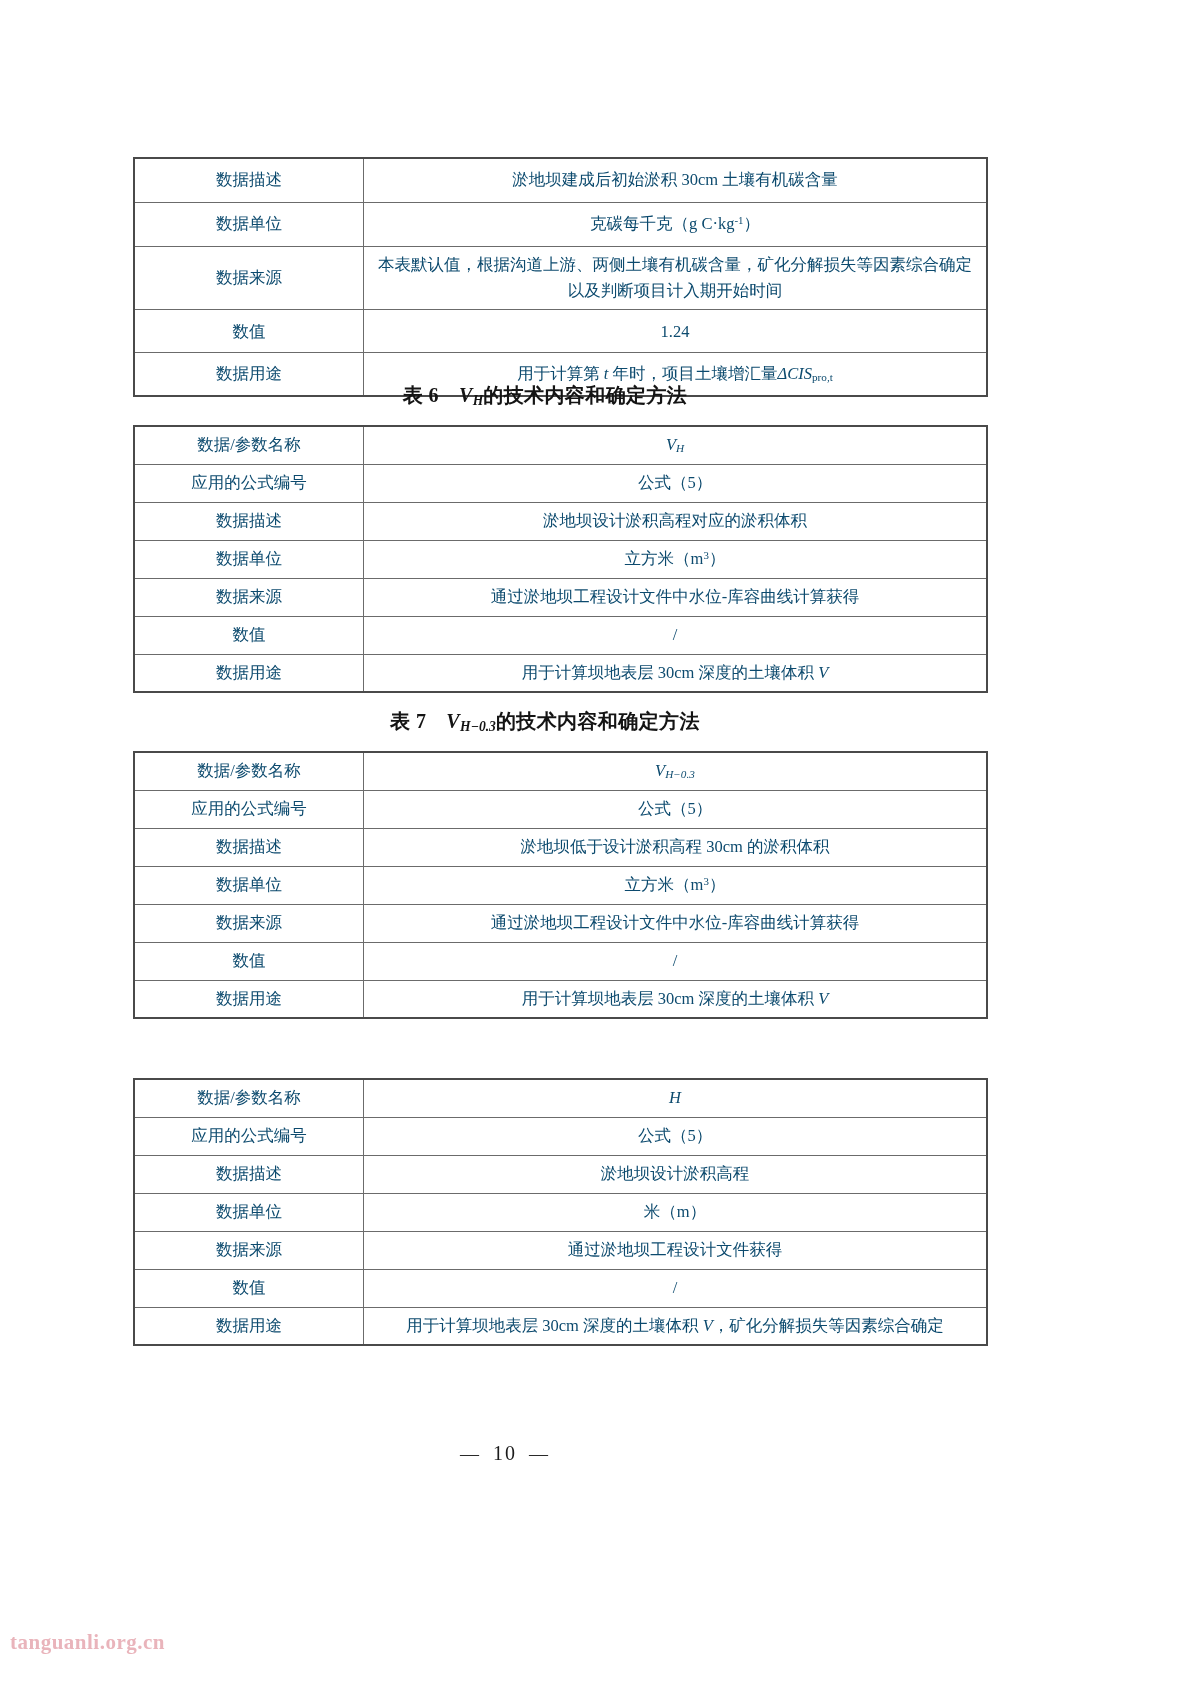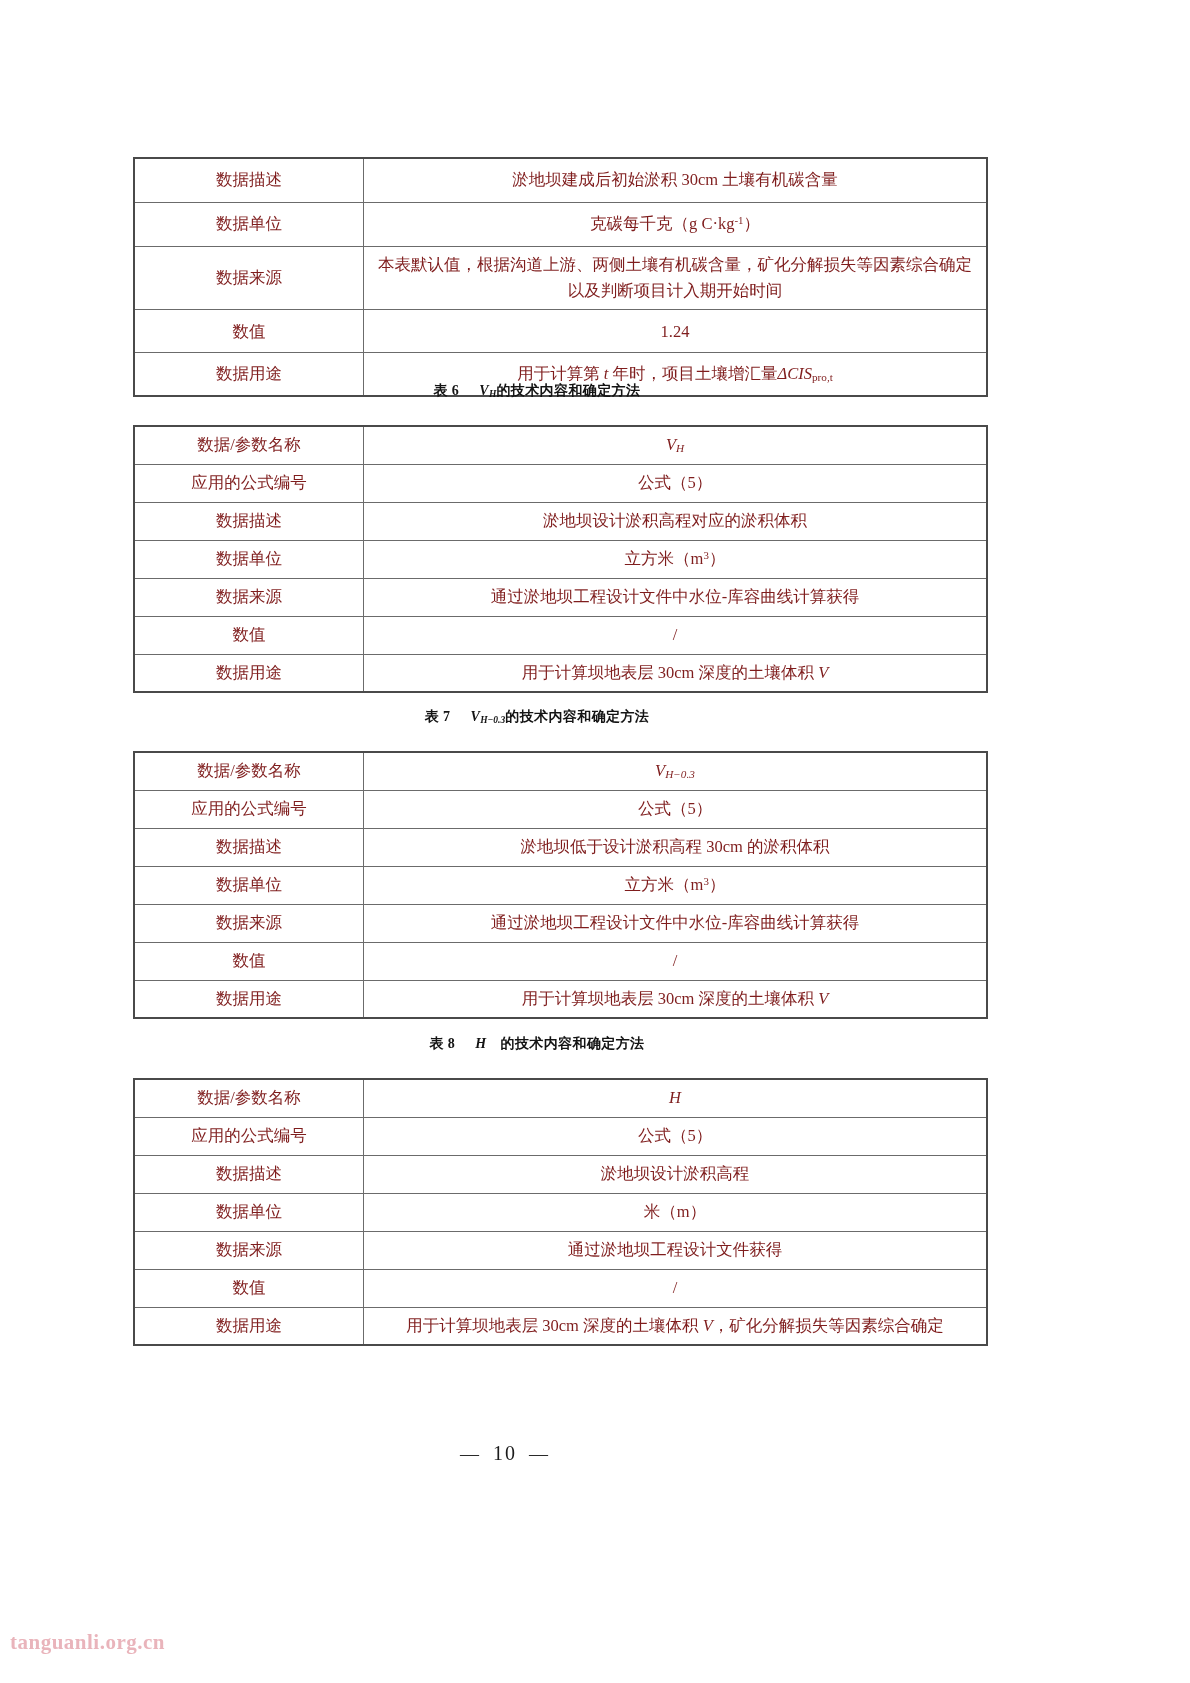--- a/index.html
+++ b/index.html
@@ -29,21 +29,21 @@
     border-collapse: collapse;
     table-layout: fixed;
     border: 2px solid #4a4a4a;
     background: #fff;
   }
   .tbl td {
     border: 1px solid #6b6b6b;
     padding: 0 10px;
     font-size: 16.5px;
     line-height: 1.55;
-    color: #7f1d1d;
+    color: #0c4a6e;
     vertical-align: middle;
   }
   .tbl td.label {
     width: 208px;
     text-align: center;
     white-space: nowrap;
   }
   .tbl td.value {
     text-align: center;
     margin-top: 28px;
@@ -53,24 +53,25 @@
     padding-top: 5px;
     padding-bottom: 5px;
   }
 
   
   .caption {
     position: absolute;
     width: 1074px;
     left: 0;
     text-align: center;
-    font-size: 14px;
+    font-size: 20px;
     font-weight: bold;
     letter-spacing: 0.4px;
     color: #141414;
+    padding-left: 8px;
   }
   .caption .num-gap { display: inline-block; width: 14px; }
   .caption .num-gap-wide { display: inline-block; width: 20px; }
 
   
   i.var {
     font-family: "Liberation Serif", "DejaVu Serif", serif;
     font-style: italic;
   }
   sub.sb {
@@ -215,23 +216,20 @@
         <td class="label">数值</td>
         <td class="value">/</td>
       </tr>
       <tr style="height:38px;">
         <td class="label">数据用途</td>
         <td class="value"><span>用于计算坝地表层 30cm 深度的土壤体积 </span><i class="var">V</i></td>
       </tr>
     </tbody>
   </table>
 
-  <div class="caption" style="top:1035px;">
-    <span>表 8</span><span class="num-gap-wide"></span><i class="var">H</i><span class="num-gap"></span><span>的技术内容和确定方法</span>
-  </div>
 
   <table class="tbl" style="left:133px; top:1078px; width:855px;">
     <tbody>
       <tr style="height:38px;">
         <td class="label">数据/参数名称</td>
         <td class="value"><i class="var">H</i></td>
       </tr>
       <tr style="height:38px;">
         <td class="label">应用的公式编号</td>
         <td class="value">公式（5）</td>

